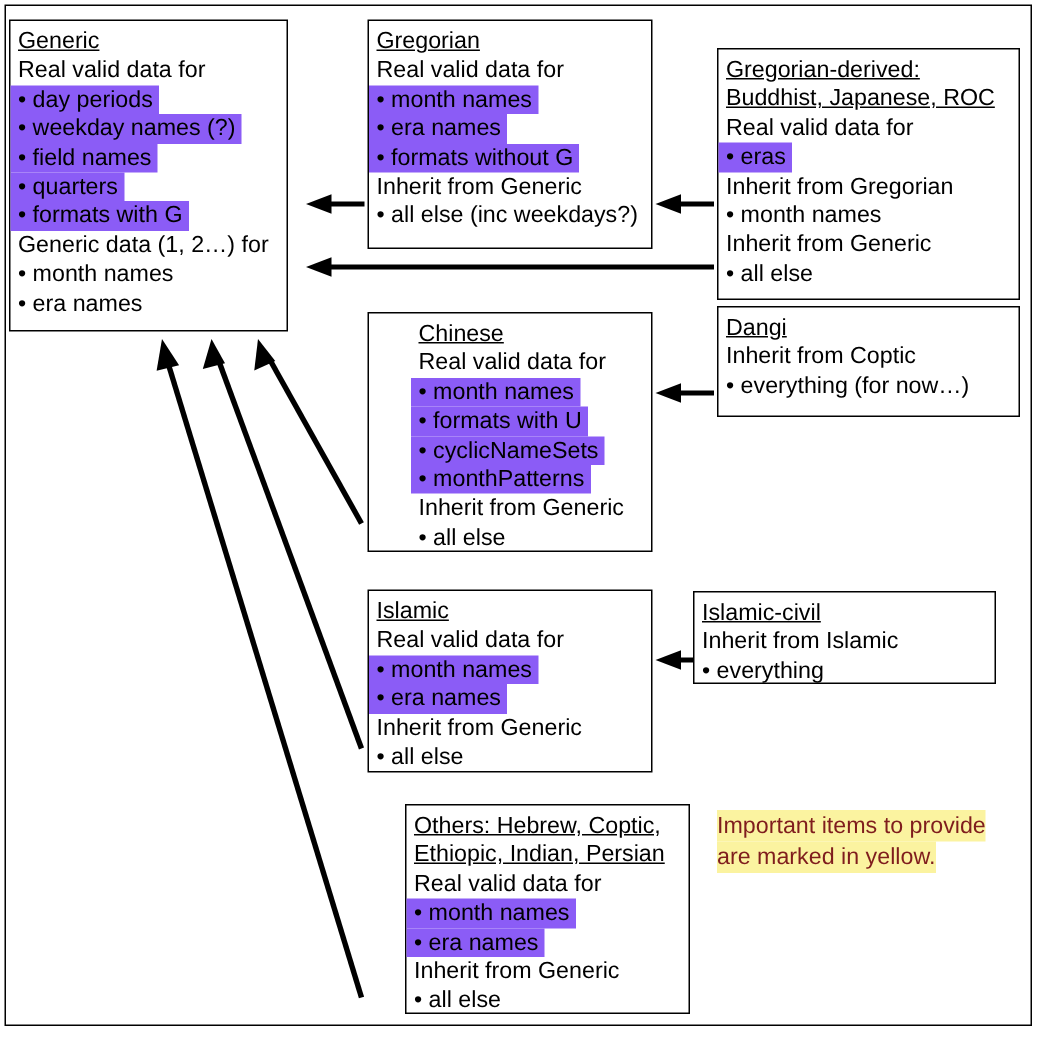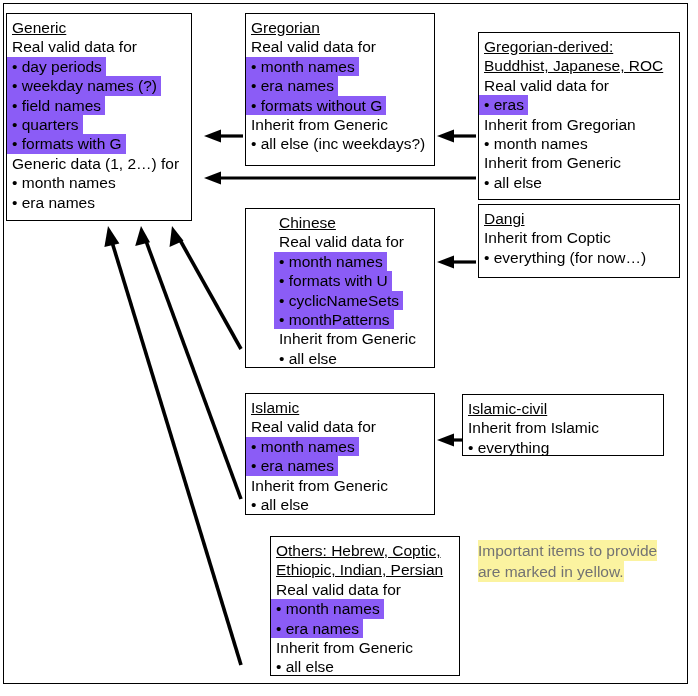--- a/index.html
+++ b/index.html
@@ -51,21 +51,21 @@
   .line.title {
     text-decoration: underline;
     text-underline-offset: 1px;
   }
   .line.hl {
     background: #8b5cf6;
   }
   .note-line {
     font-size: 15.5px;
     line-height: 21px;
-    color: #737373;
+    color: #7f1d1d;
     white-space: nowrap;
     background: #fbf3a0;
     display: block;
     width: max-content;
   }
   svg.arrows {
     position: absolute;
     left: 0;
     top: 0;
     width: 698px;

